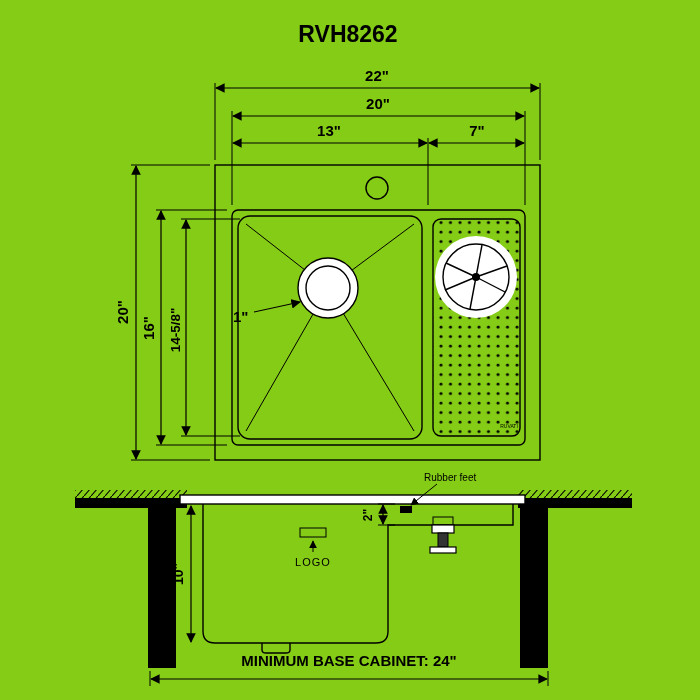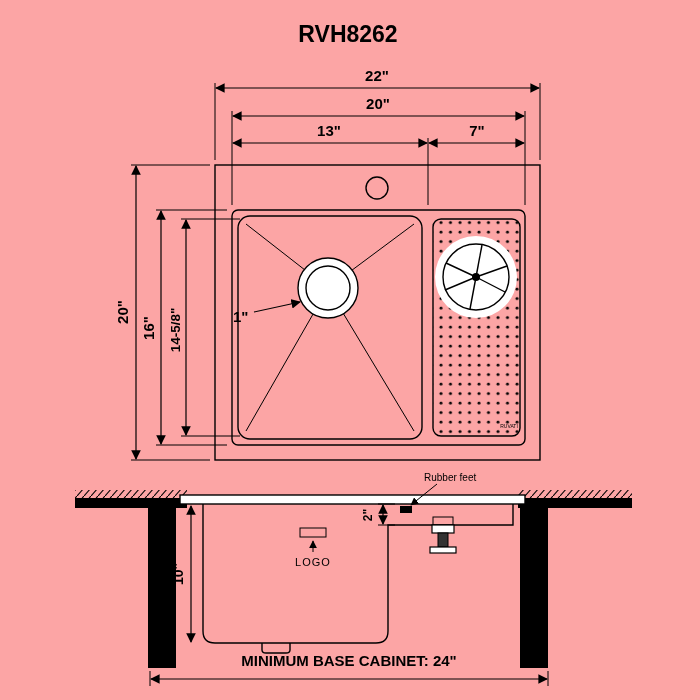--- a/index.html
+++ b/index.html
@@ -1,16 +1,16 @@
 <!DOCTYPE html>
 <html><head>
 <meta charset="utf-8">
 <style>
   html,body{margin:0;padding:0;background:#ffffff;}
-  .page{width:700px;height:700px;position:relative;background:#fca5a5;overflow:hidden;}
+  .page{width:700px;height:700px;position:relative;background:#84cc16;overflow:hidden;}
   svg{display:block;}
   text{font-family:"Liberation Sans", sans-serif;fill:#000;}
   .dim{font-size:15px;font-weight:bold;}
   .dim-sm{font-size:12px;font-weight:bold;}
   .title{font-size:23px;font-weight:bold;}
   .note{font-size:15px;font-weight:bold;}
   .small-label{font-size:10px;font-weight:normal;}
   .logo-label{font-size:11px;letter-spacing:1px;}
   .tiny{font-size:5px;}
   .ln{stroke:#000;stroke-width:1.4;fill:none;}

